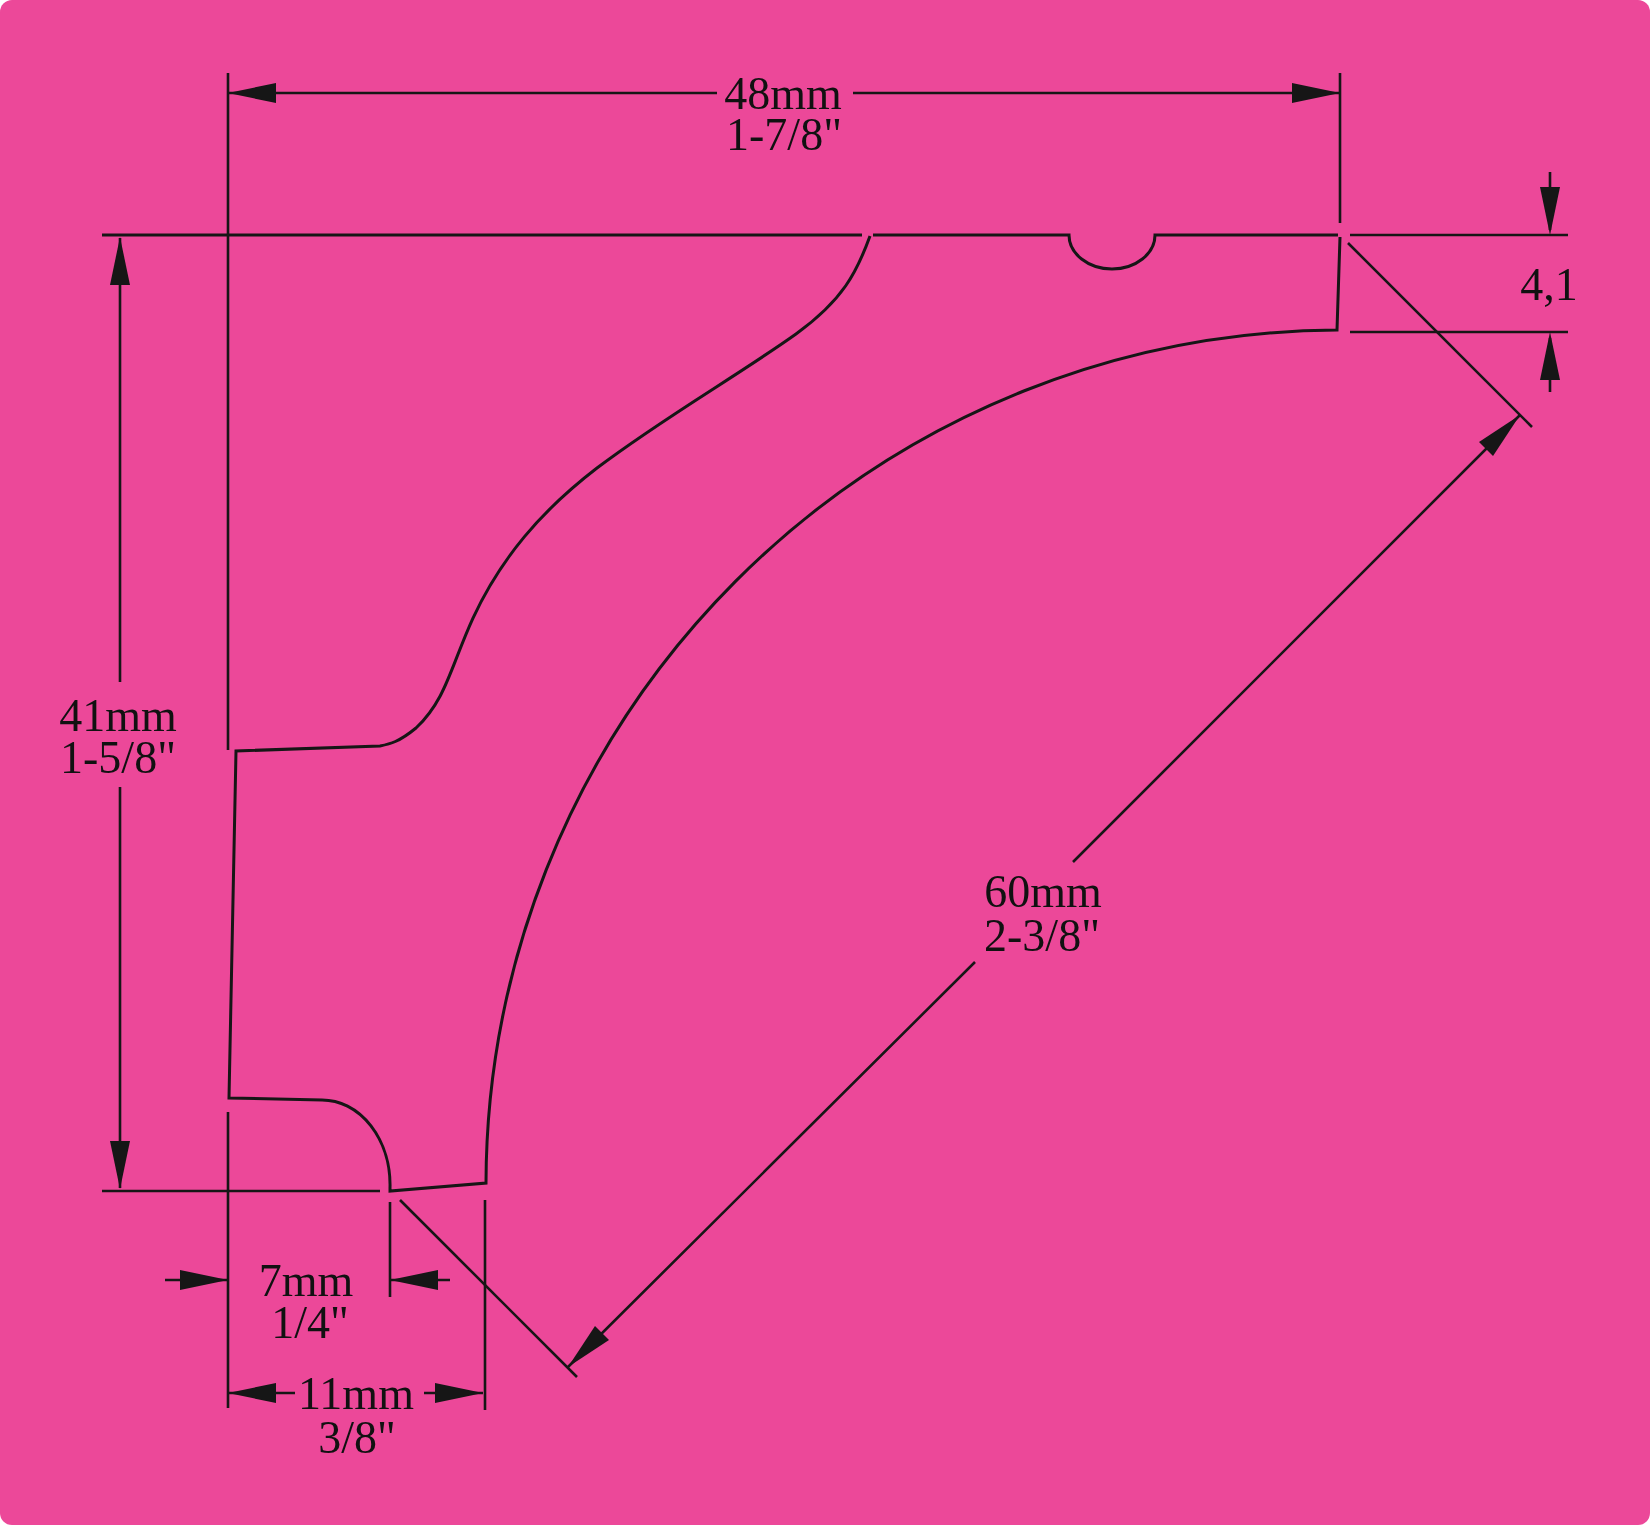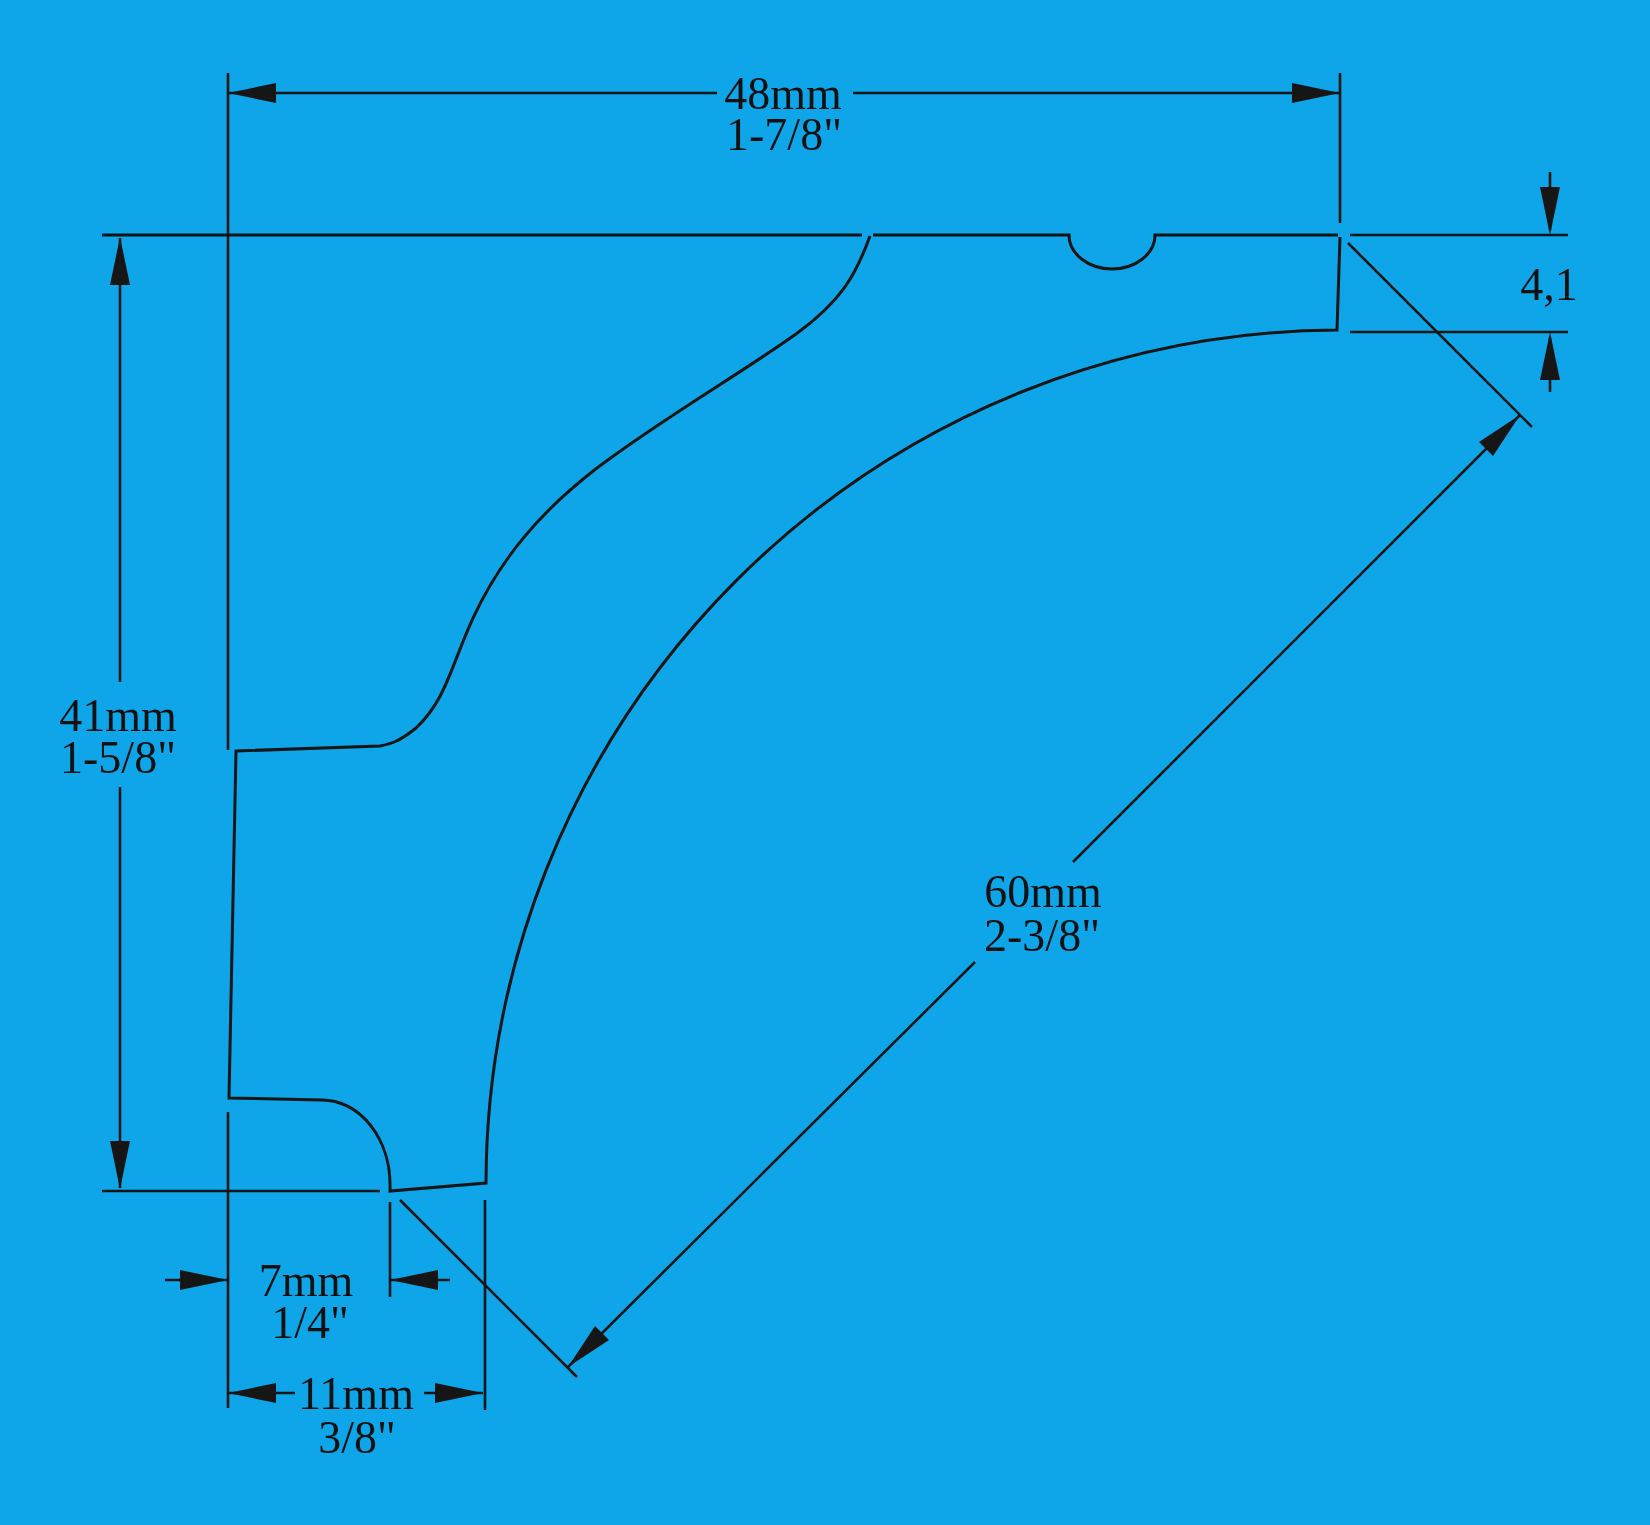--- a/index.html
+++ b/index.html
@@ -7,21 +7,22 @@
     padding: 0;
     background: #ffffff;
     width: 1650px;
     height: 1525px;
     overflow: hidden;
   }
   .drawing-wrap {
     position: relative;
     width: 1650px;
     height: 1525px;
-    background: #0ea5e9;
+    background: #ec4899;
+    border-radius: 12px;
   }
   svg {
     display: block;
   }
   .stroke {
     fill: none;
     stroke: #161616;
     stroke-width: 3;
     stroke-linecap: butt;
   }

